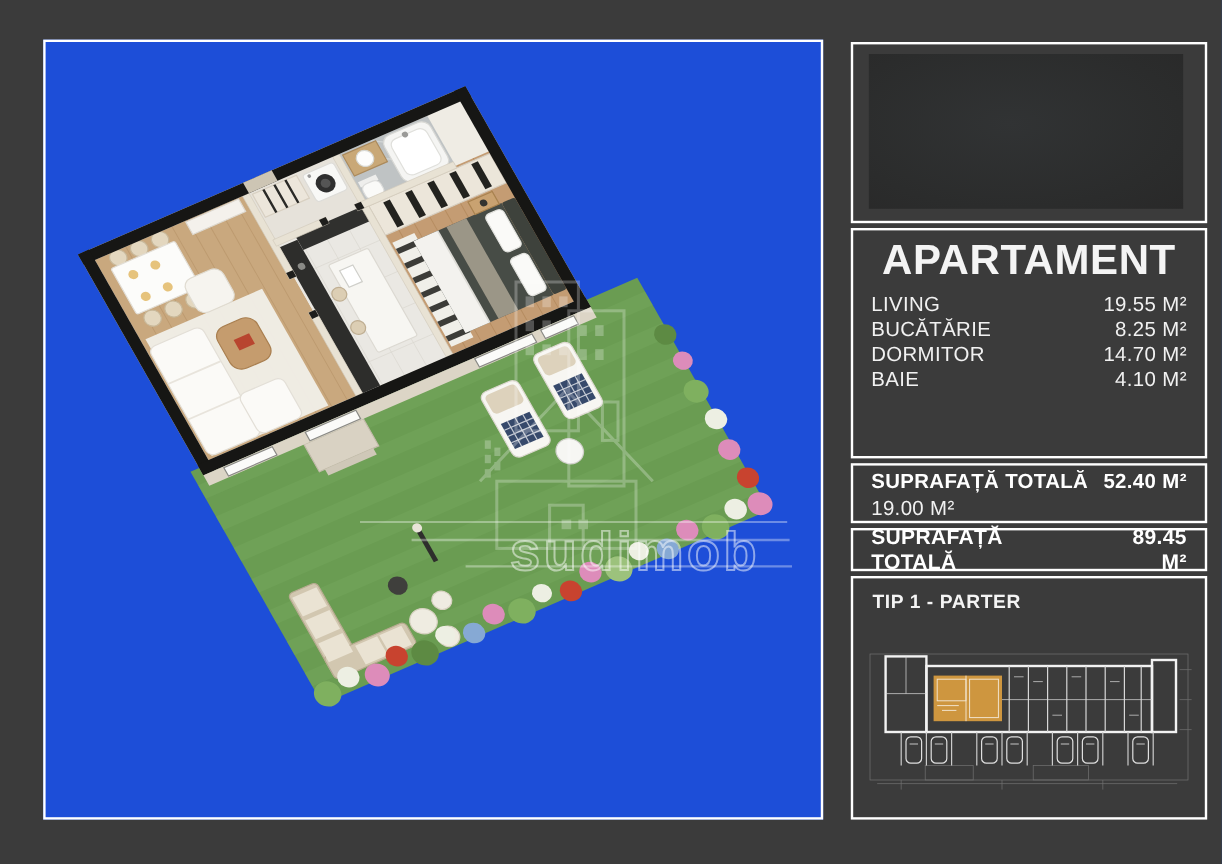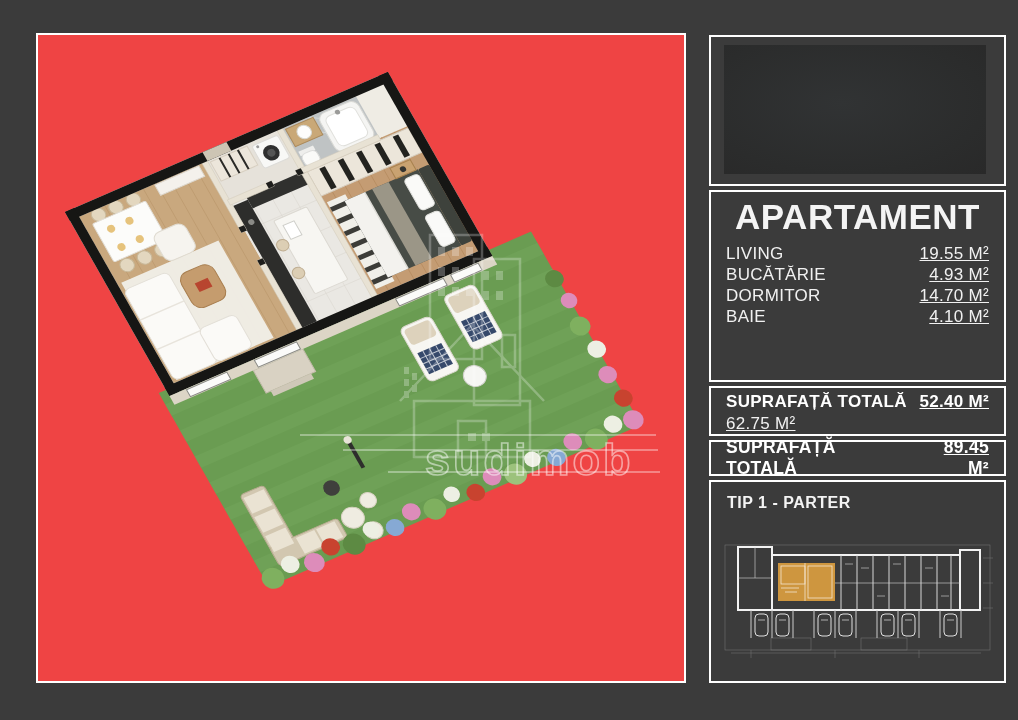--- a/index.html
+++ b/index.html
@@ -1,30 +1,30 @@
 <!DOCTYPE html>
 <html><head>
 <meta charset="utf-8">
 <style>
   html,body{margin:0;padding:0;background:#3b3b3b;}
   #canvas{position:relative;width:1018px;height:720px;background:#3b3b3b;overflow:hidden;
           font-family:"Liberation Sans","DejaVu Sans",sans-serif;color:#f4f4f4;}
-  .frame{position:absolute;box-sizing:border-box;border:2px solid #ffffff;background:#ef4444;}
+  .frame{position:absolute;box-sizing:border-box;border:2px solid #ffffff;background:#1d4ed8;}
   #plan-frame{left:36px;top:33px;width:650px;height:650px;}
   #plan-svg{position:absolute;left:0;top:0;}
   .panel{position:absolute;left:684px;width:297px;box-sizing:border-box;border:2px solid #ffffff;background:#3b3b3b;margin-left:25px;}
   #logo-panel{top:35px;height:151px;}
   #logo-inner{position:absolute;left:13px;top:8px;right:18px;bottom:10px;
               background:radial-gradient(ellipse at 45% 45%, #313334 0%, #2b2c2c 70%, #292929 100%);}
   #info-panel{top:190px;height:192px;padding:6px 15px 0 15px;}
   .big-title{font-size:35px;font-weight:bold;text-align:center;line-height:38px;letter-spacing:.5px;white-space:nowrap;}
   .sub-title{font-size:28px;font-weight:bold;text-align:center;line-height:30px;letter-spacing:.5px;}
   .room-list{margin-top:7px;}
   .row{display:flex;justify-content:space-between;align-items:baseline;line-height:21px;font-size:17px;color:#f1f1f1;letter-spacing:.3px;}
-  .row .val{text-align:right;text-decoration:underline;}
+  .row .val{text-align:right;}
   .bold{font-weight:bold;color:#ffffff;}
   #surface-panel{top:386px;height:50px;padding:3px 15px;}
   #surface-panel .row{line-height:22px;}
   #total-panel{top:440px;height:36px;padding:0 15px;display:flex;align-items:center;}
   #total-panel .row{width:100%;font-size:17.5px;gap:12px;}
   #type-panel{top:480px;height:203px;}
   .type-title{font-size:16px;font-weight:bold;letter-spacing:.5px;padding:12px 0 0 16px;}
   #type-diagram{position:absolute;left:0;top:56px;}
 </style>
 </head>
@@ -308,40 +308,40 @@
 
   <div class="panel" id="info-panel">
     <div class="big-title">APARTAMENT</div>
     <div class="room-list">
       <div class="row">
         <span class="lbl">LIVING</span>
         <span class="val">19.55 M²</span>
       </div>
       <div class="row">
         <span class="lbl">BUCĂTĂRIE</span>
-        <span class="val">4.93 M²</span>
+        <span class="val">8.25 M²</span>
       </div>
       <div class="row">
         <span class="lbl">DORMITOR</span>
         <span class="val">14.70 M²</span>
       </div>
       <div class="row">
         <span class="lbl">BAIE</span>
         <span class="val">4.10 M²</span>
       </div>
     </div>
   </div>
 
   <div class="panel" id="surface-panel">
     <div class="row bold">
       <span>SUPRAFAȚĂ TOTALĂ</span>
       <span class="val">52.40 M²</span>
     </div>
     <div class="row">
-      <span class="val">62.75 M²</span>
+      <span class="val">19.00 M²</span>
     </div>
   </div>
 
   <div class="panel" id="total-panel">
     <div class="row bold">
       <span>SUPRAFAȚĂ TOTALĂ</span>
       <span class="val">89.45 M²</span>
     </div>
   </div>
 

